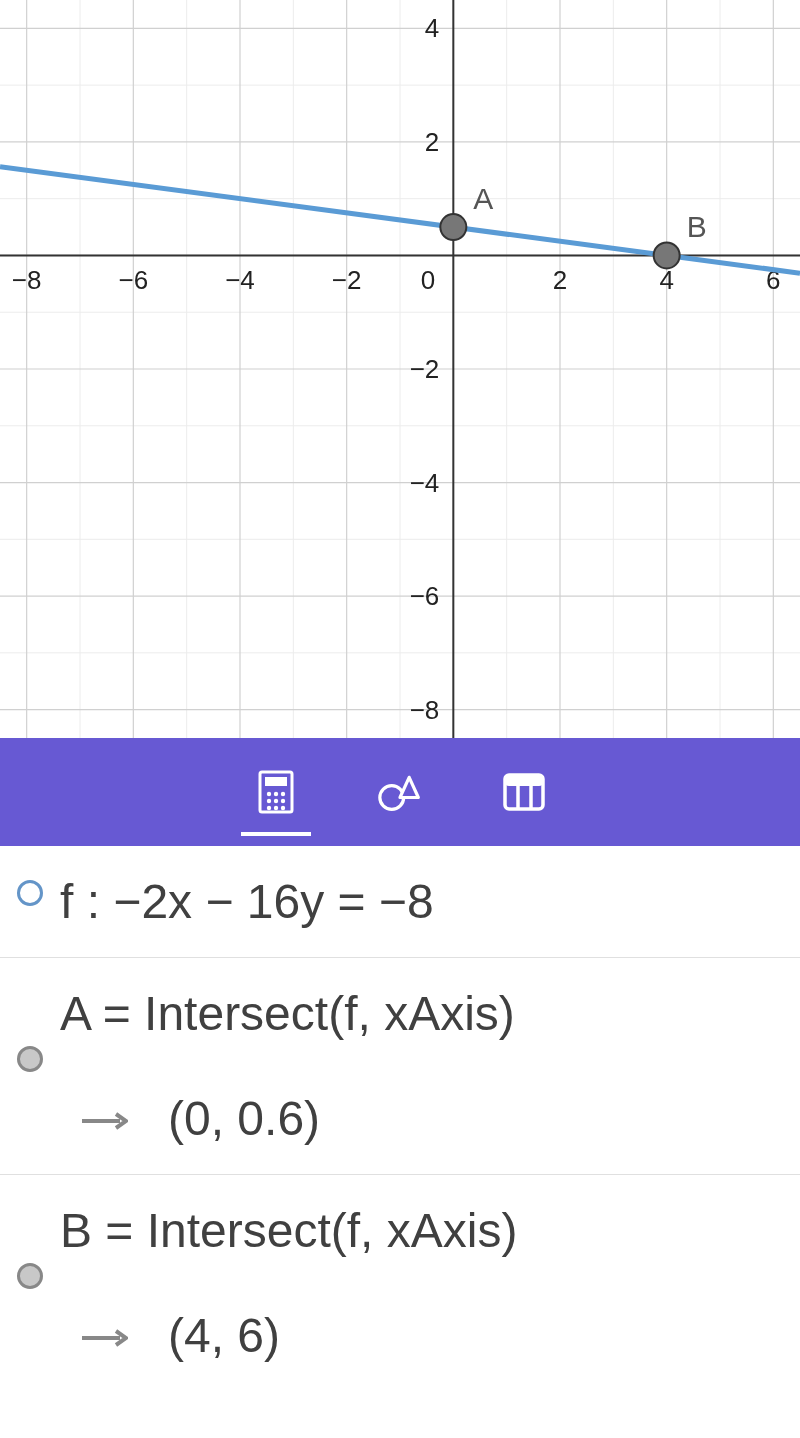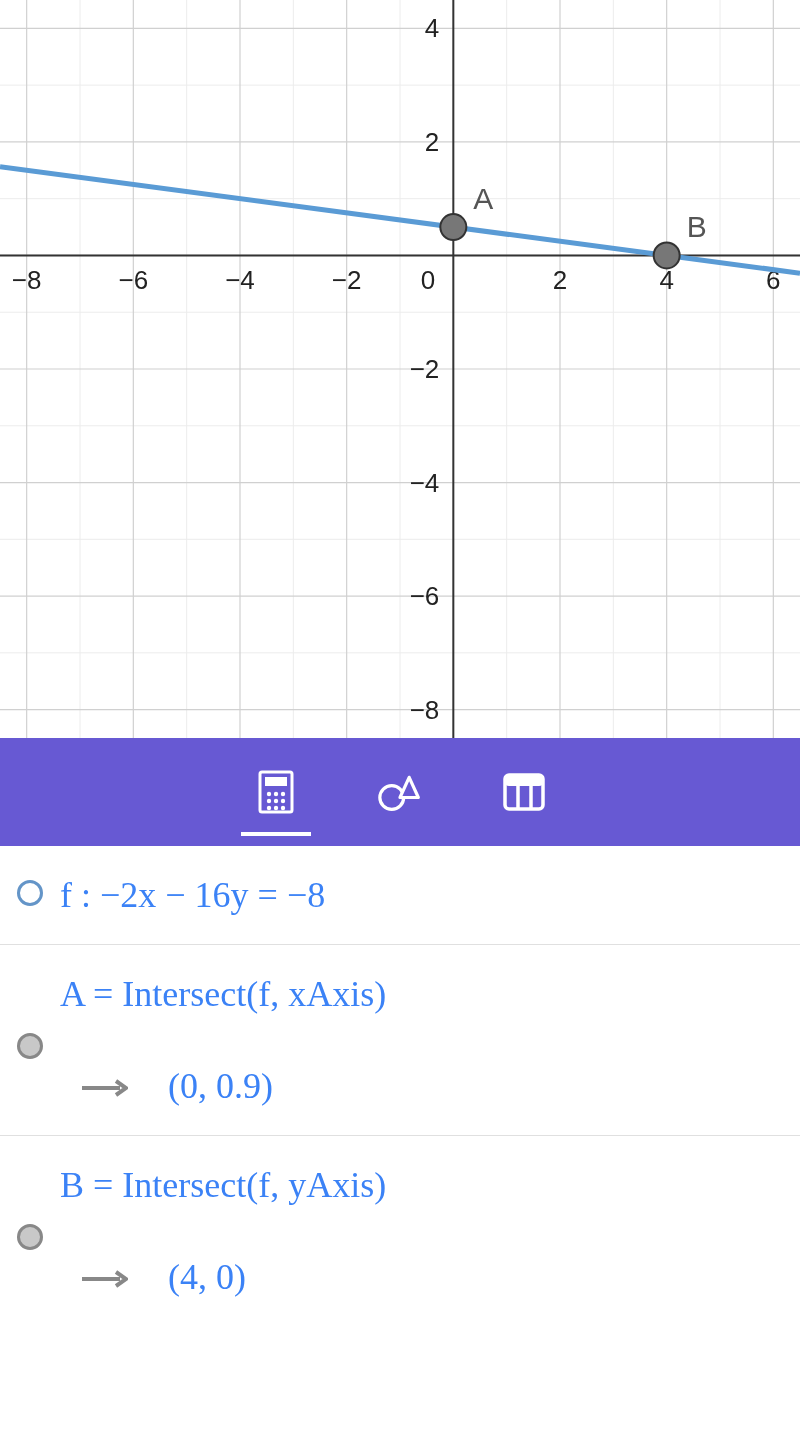--- a/index.html
+++ b/index.html
@@ -12,21 +12,21 @@
   .toolbar-item { position: relative; display: flex; flex-direction: column; align-items: center; cursor: pointer; }
   .toolbar-icon { width: 44px; height: 44px; display: flex; align-items: center; justify-content: center; }
   .toolbar-underline { position: absolute; bottom: -22px; height: 4px; width: 70px; background: #fff; }
   
   .algebra-view { background: #fff; }
   .row { display: flex; align-items: flex-start; padding: 28px 18px 28px 0; border-bottom: 1px solid #e0e0e0; }
   .row.no-border { border-bottom: none; }
   .marker-col { width: 60px; display: flex; align-items: center; justify-content: center; padding-top: 6px; }
   .marker { width: 26px; height: 26px; border-radius: 50%; border: 3px solid #6495c8; background: #fff; }
   .marker.gray { border-color: #888; background: #c8c8c8; }
-  .content-col { flex: 1; font-size: 36px; color: #3b82f6; font-family: Liberation Serif, serif; }
+  .content-col { flex: 1; font-size: 48px; color: #404040; font-family: Liberation Sans, sans-serif; }
   .content-col .line2 { display: flex; align-items: center; margin-top: 50px; padding-left: 20px; gap: 40px; }
   .arrow { font-size: 34px; color: #888; }
   
   .axis-label { font-family: Arial, sans-serif; font-size: 26px; fill: #222; }
   .point-label { font-family: Arial, sans-serif; font-size: 30px; fill: #555; }
 </style>
 </head>
 <body>
 
 <div class="graph-area">
@@ -147,34 +147,34 @@
       </div>
     <div class="content-col">
       <div>A  =  Intersect(f, xAxis)</div>
       <div class="line2">
         <span class="arrow">
           <svg width="48" height="18" viewBox="0 0 48 18">
               <line x1="2" y1="9" x2="40" y2="9" stroke="#888" stroke-width="4"></line>
               <path d="M 36 2 L 46 9 L 36 16" fill="none" stroke="#888" stroke-width="4"></path>
             </svg>
         </span>
-        <span>(0, 0.9)</span>
+        <span>(0, 0.6)</span>
       </div>
     </div>
   </div>
   <div class="row no-border">
     <div class="marker-col" style="padding-top:60px;">
         <div class="marker gray"></div>
       </div>
     <div class="content-col">
-      <div>B  =  Intersect(f, yAxis)</div>
+      <div>B  =  Intersect(f, xAxis)</div>
       <div class="line2">
         <span class="arrow">
           <svg width="48" height="18" viewBox="0 0 48 18">
               <line x1="2" y1="9" x2="40" y2="9" stroke="#888" stroke-width="4"></line>
               <path d="M 36 2 L 46 9 L 36 16" fill="none" stroke="#888" stroke-width="4"></path>
             </svg>
         </span>
-        <span>(4, 0)</span>
+        <span>(4, 6)</span>
       </div>
     </div>
   </div>
 </div>
 
 </body></html>

